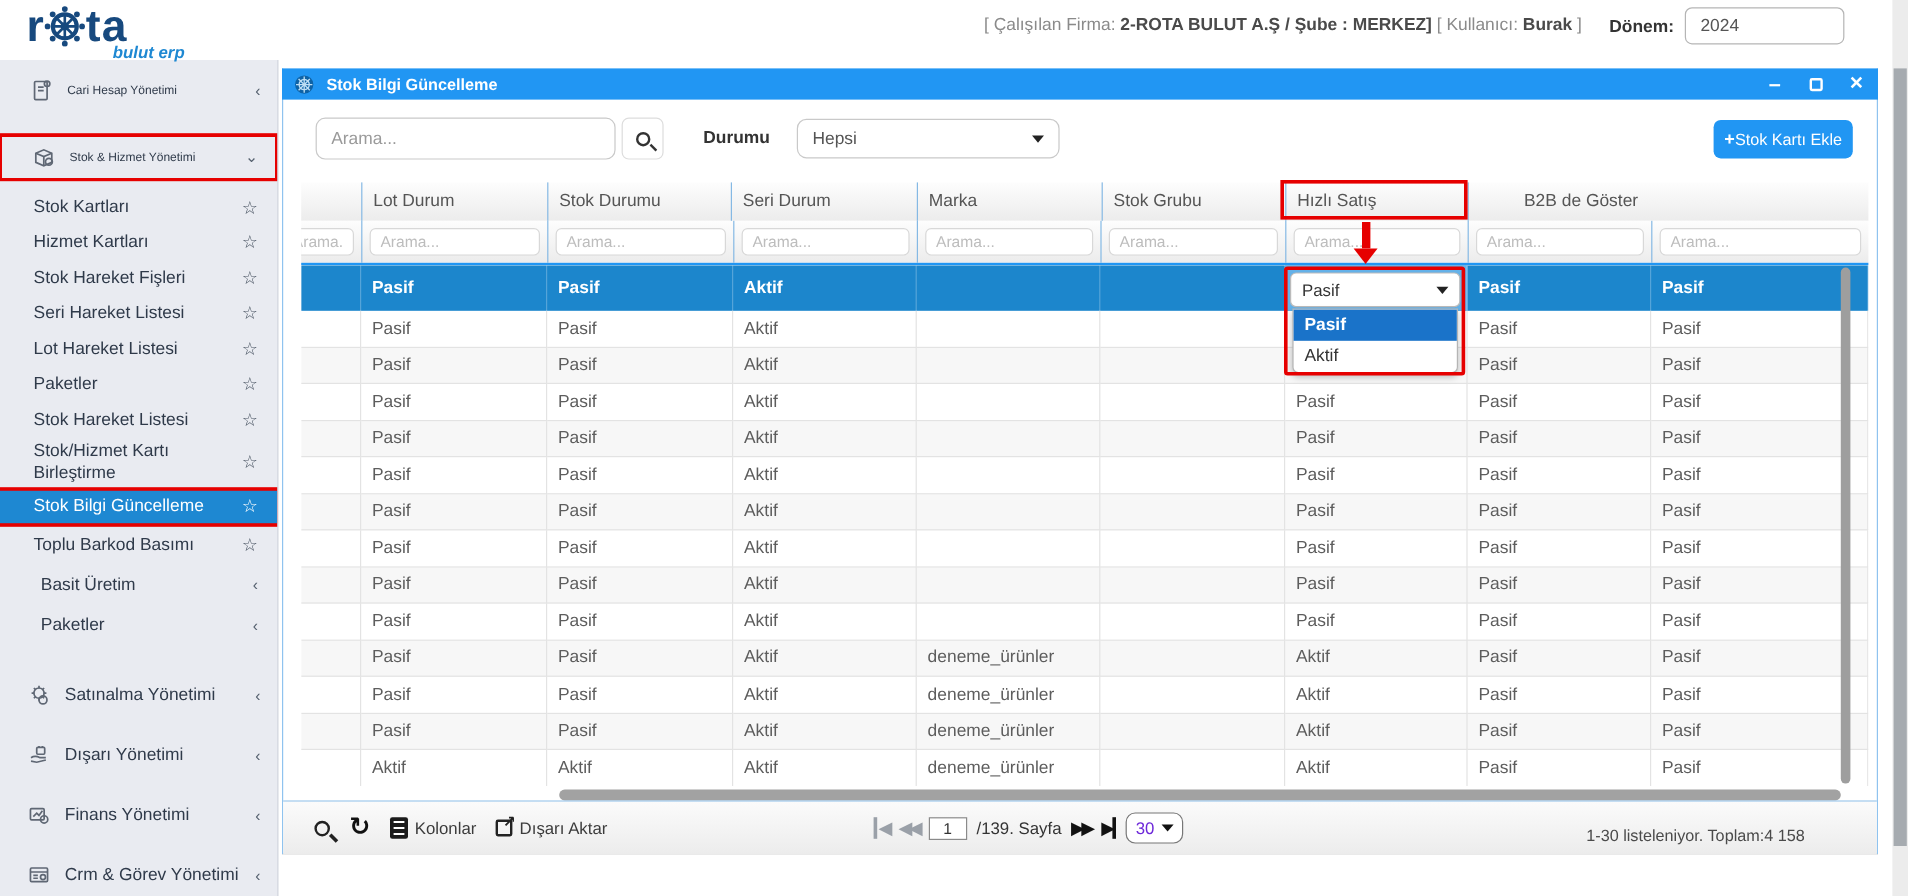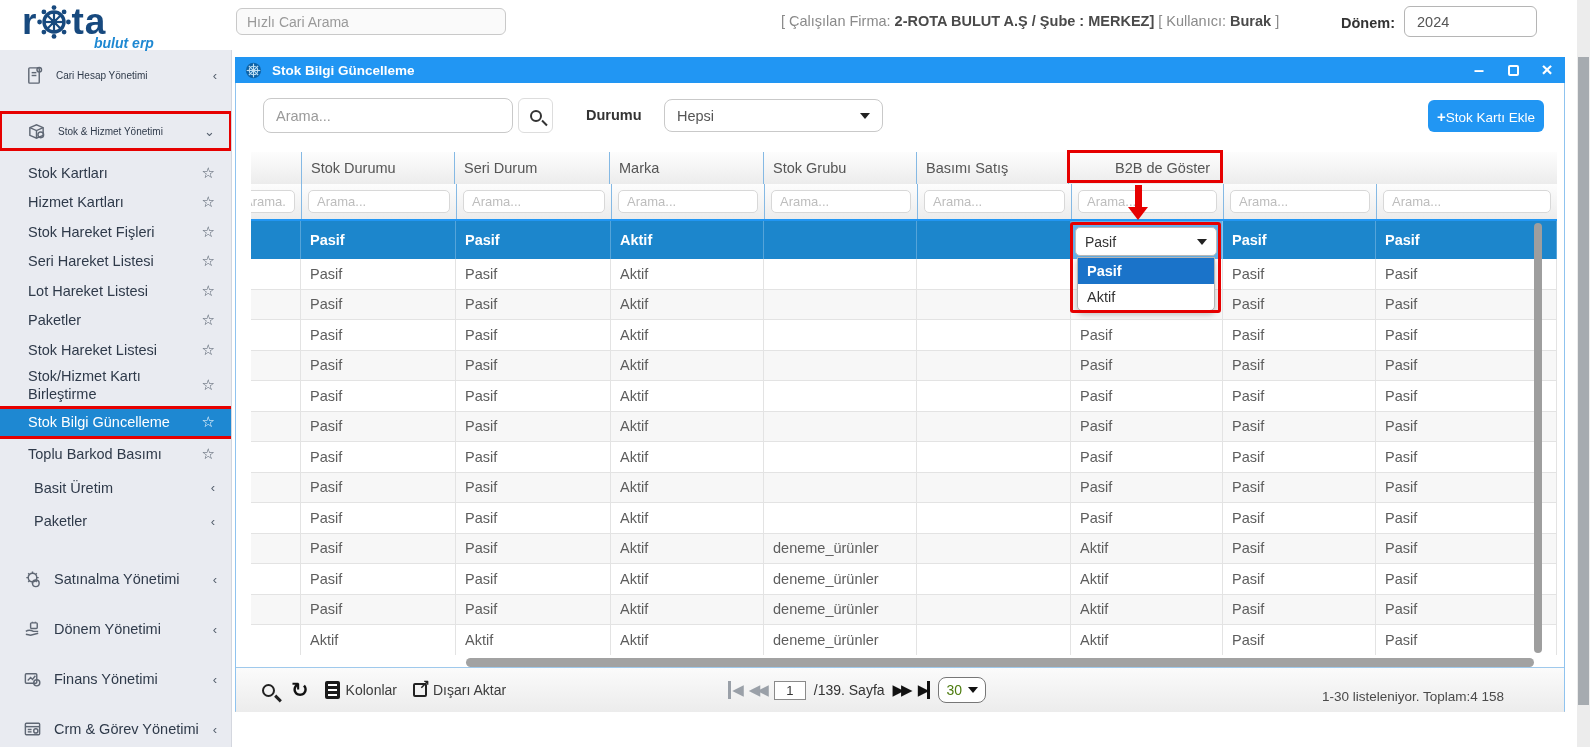--- a/index.html
+++ b/index.html
@@ -9,21 +9,21 @@
     background:#ffffff; position:relative; overflow:hidden; color:#333;
   }
   
   .topbar { position:absolute; left:0; top:0; width:1590px; height:50px; background:#fff; z-index:30; }
   .logo { position:absolute; left:22px; top:2px; width:200px; height:46px; }
   .logo-row { display:flex; align-items:center; }
   .logo-txt { font-size:37px; font-weight:bold; color:#17497e; letter-spacing:1px; line-height:40px; }
   .logo-sub { position:absolute; left:72px; top:33px; font-size:14px; font-style:italic; font-weight:bold; color:#1e88d2; }
   .quick-search { position:absolute; left:236px; top:8px; width:270px; height:27px; border:1px solid #c9c9c9; border-radius:6px; background:#fafafa; padding:0 10px; font-size:14px; color:#555; font-family:inherit; }
   .quick-search::placeholder { color:#9a9a9a; }
-  .company-info { position:absolute; left:781px; top:13px; width:430px; text-align:center; font-size:14.5px; color:#8a8a8a; white-space:nowrap; }
+  .company-info { position:absolute; left:820px; top:13px; width:430px; text-align:center; font-size:14.5px; color:#8a8a8a; white-space:nowrap; }
   .company-info b { color:#4a4a4a; }
   .period-label { position:absolute; left:1341px; top:15px; font-size:14.5px; font-weight:bold; color:#333; }
   .period-input { position:absolute; left:1404px; top:6px; width:133px; height:31px; border:1px solid #b5b5b5; border-radius:6px; padding:0 12px; font-size:14.5px; color:#555; font-family:inherit; }
 
   
   .sidebar { position:absolute; left:0; top:50px; width:232px; height:697px; background:#e9ebf1; border-right:1px solid #d4d7df; z-index:20; overflow:hidden; }
   .side-section { display:flex; align-items:center; height:34px; padding:0 14px 0 24px; cursor:pointer; color:#2f3a4a; }
   .side-section .lbl { flex:1; font-size:10px; margin-left:12px; }
   .side-section .chev { color:#55606e; font-size:13px; }
   .icn { width:20px; height:20px; flex:0 0 20px; display:flex; align-items:center; justify-content:center; }
@@ -107,21 +107,21 @@
   .exp-ic { position:relative; width:14px; height:14px; border:2px solid #222; border-radius:2px; }
   .exp-ic::after { content:"↗"; position:absolute; left:4px; top:-8px; font-size:13px; font-weight:bold; color:#222; background:transparent; }
   .ft-pager { display:flex; align-items:center; gap:8px; margin-left:222px; }
   .pg { font-size:15px; cursor:pointer; letter-spacing:-3px; }
   .pg.dis { color:#9aa0a8; }
   .pg.en { color:#111; }
   .pg-bar { border-left:3px solid currentColor; padding-left:1px; }
   .pg-bar-r { border-right:3px solid currentColor; padding-right:1px; }
   .pg-input { width:32px; height:19px; border:1px solid #8a8a8a; font-size:13px; text-align:center; color:#333; font-family:inherit; }
   .pg-suffix { font-size:14px; color:#333; }
-  .size-sel { width:48px; height:26px; border:1.5px solid #777; border-radius:8px; background:#fff; display:flex; align-items:center; justify-content:center; gap:6px; font-size:14px; color:#4d7c0f; cursor:pointer; }
+  .size-sel { width:48px; height:26px; border:1.5px solid #777; border-radius:8px; background:#fff; display:flex; align-items:center; justify-content:center; gap:6px; font-size:14px; color:#6d28d9; cursor:pointer; }
   .size-sel .caret { margin:0; border-top-color:#111; }
   .ft-summary { position:absolute; right:60px; top:21px; font-size:13.5px; color:#4a4a4a; z-index:3; }
 
   
   .wm1 { position:absolute; left:1215px; top:659px; font-size:22px; color:#bdbdbd; z-index:2; }
   .wm2 { position:absolute; left:1213px; top:689px; font-size:13.5px; color:#c9c9c9; z-index:2; }
 
   
   .br-track { position:absolute; right:0; top:0; width:13px; height:747px; background:#ececec; z-index:40; }
   .br-thumb { position:absolute; left:1px; top:57px; width:11px; height:648px; background:#a6abb0; }
@@ -152,21 +152,20 @@
               <circle cx="27.1" cy="6.9" r="2.4"></circle>
             <circle cx="6.9" cy="27.1" r="2.4"></circle>
               <circle cx="27.1" cy="27.1" r="2.4"></circle>
           </g>
         </g>
       </svg>
       <span class="logo-txt">ta</span>
     </div>
     <div class="logo-sub">bulut erp</div>
   </div>
-  <input class="quick-search" placeholder="Hızlı Cari Arama" style="">
   <div class="company-info">
     <span>[ Çalışılan Firma: </span><b>2-ROTA BULUT A.Ş / Şube : MERKEZ]</b><span> [ Kullanıcı: </span><b>Burak</b><span> ]</span>
   </div>
   <span class="period-label">Dönem:</span>
   <input class="period-input" value="2024" style="">
 </div>
 
 <div class="sidebar">
   <div>
       <div class="side-section" style="margin-top: 8px;">
@@ -258,21 +257,21 @@
       </div>
       <div class="side-section2">
         <div class="icn">
           <svg viewBox="0 0 20 20">
             <rect x="8" y="3" width="7" height="6" rx="1"></rect>
             <path d="M10 3 V1.8 M13 3 V1.8"></path>
             <path d="M3 12 C6 10 9 11 11 12 L16 12"></path>
             <path d="M3 15 L8 16 L16 14"></path>
           </svg>
         </div>
-        <div class="lbl">Dönem Yönetimi</div>
+        <div class="lbl">Dışarı Yönetimi</div>
         <div class="chev">‹</div>
       </div>
       <div class="side-section2">
         <div class="icn">
           <svg viewBox="0 0 20 20">
             <rect x="2.5" y="4" width="12" height="10" rx="1"></rect>
             <path d="M5 11 L8 8 L10 10 L13 6"></path>
             <circle cx="14.5" cy="13.5" r="3.2"></circle>
           </svg>
         </div>
@@ -325,25 +324,26 @@
   <span class="ctl-status-lbl">Durumu</span>
   <div class="ctl-select">
     <span>Hepsi</span>
     <span class="caret"></span>
   </div>
   <button class="add-btn"><b>+</b><span>Stok Kartı Ekle</span></button>
 
   <div class="grid">
     <div class="g-headrow">
         <div class="h-cell" style="width: 50px;"></div>
+        <div class="h-cell" style="width: 155px;">Lot Durum</div>
         <div class="h-cell" style="width: 153px;">Stok Durumu</div>
         <div class="h-cell" style="width: 155px;">Seri Durum</div>
         <div class="h-cell" style="width: 154px;">Marka</div>
         <div class="h-cell" style="width: 153px;">Stok Grubu</div>
-        <div class="h-cell" style="width: 152px;">Basımı Satış</div>
+        <div class="h-cell" style="width: 152px;">Hızlı Satış</div>
         <div class="h-cell" style="width: 181px; padding-left: 46px;">B2B de Göster</div>
       </div>
     <div class="g-filterrow">
         <div class="f-cell clip" style="width: 50px;">
           <input placeholder="Arama..." style="">
         </div>
         <div class="f-cell" style="width: 155px;">
           <input placeholder="Arama..." style="">
         </div>
         <div class="f-cell" style="width: 155px;">

